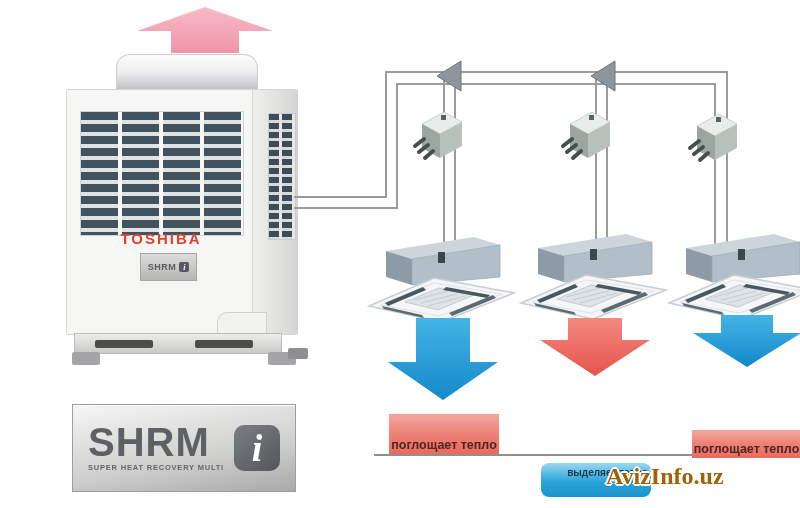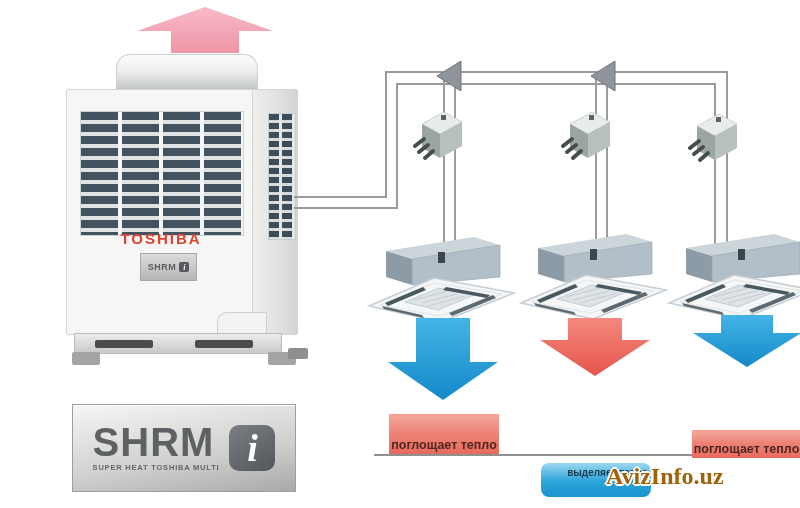--- a/index.html
+++ b/index.html
@@ -165,21 +165,21 @@
     <use href="#cassette" x="618" y="222"></use>
 
     <polygon points="372,318 426,318 426,362 454,362 399,400 344,362 372,362" fill="url(#gb)"></polygon>
     <polygon points="524,318 578,318 578,340 606,340 551,376 496,340 524,340" fill="url(#gr)"></polygon>
     <polygon points="677,315 729,315 729,333 757,333 703,367 649,333 677,333" fill="url(#gb)"></polygon>
   </svg>
 
   <div class="abs logo">
     <div>
       <div class="logo-title">SHRM</div>
-      <div class="logo-sub">SUPER HEAT TOSHIBA MULTI</div>
+      <div class="logo-sub">SUPER HEAT RECOVERY MULTI</div>
     </div>
     <div class="logo-i">i</div>
   </div>
 
   <div class="abs divider"></div>
   <div class="abs label-red l">поглощает тепло</div>
   <div class="abs label-red r">поглощает тепло</div>
   <div class="abs label-blue">выделяет тепло</div>
   <div class="abs watermark">AvizInfo.uz</div>
 

